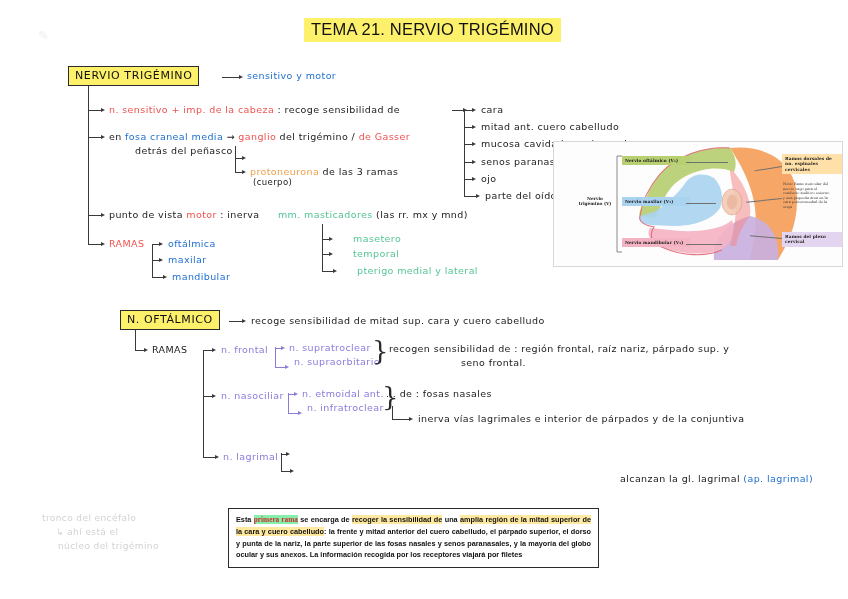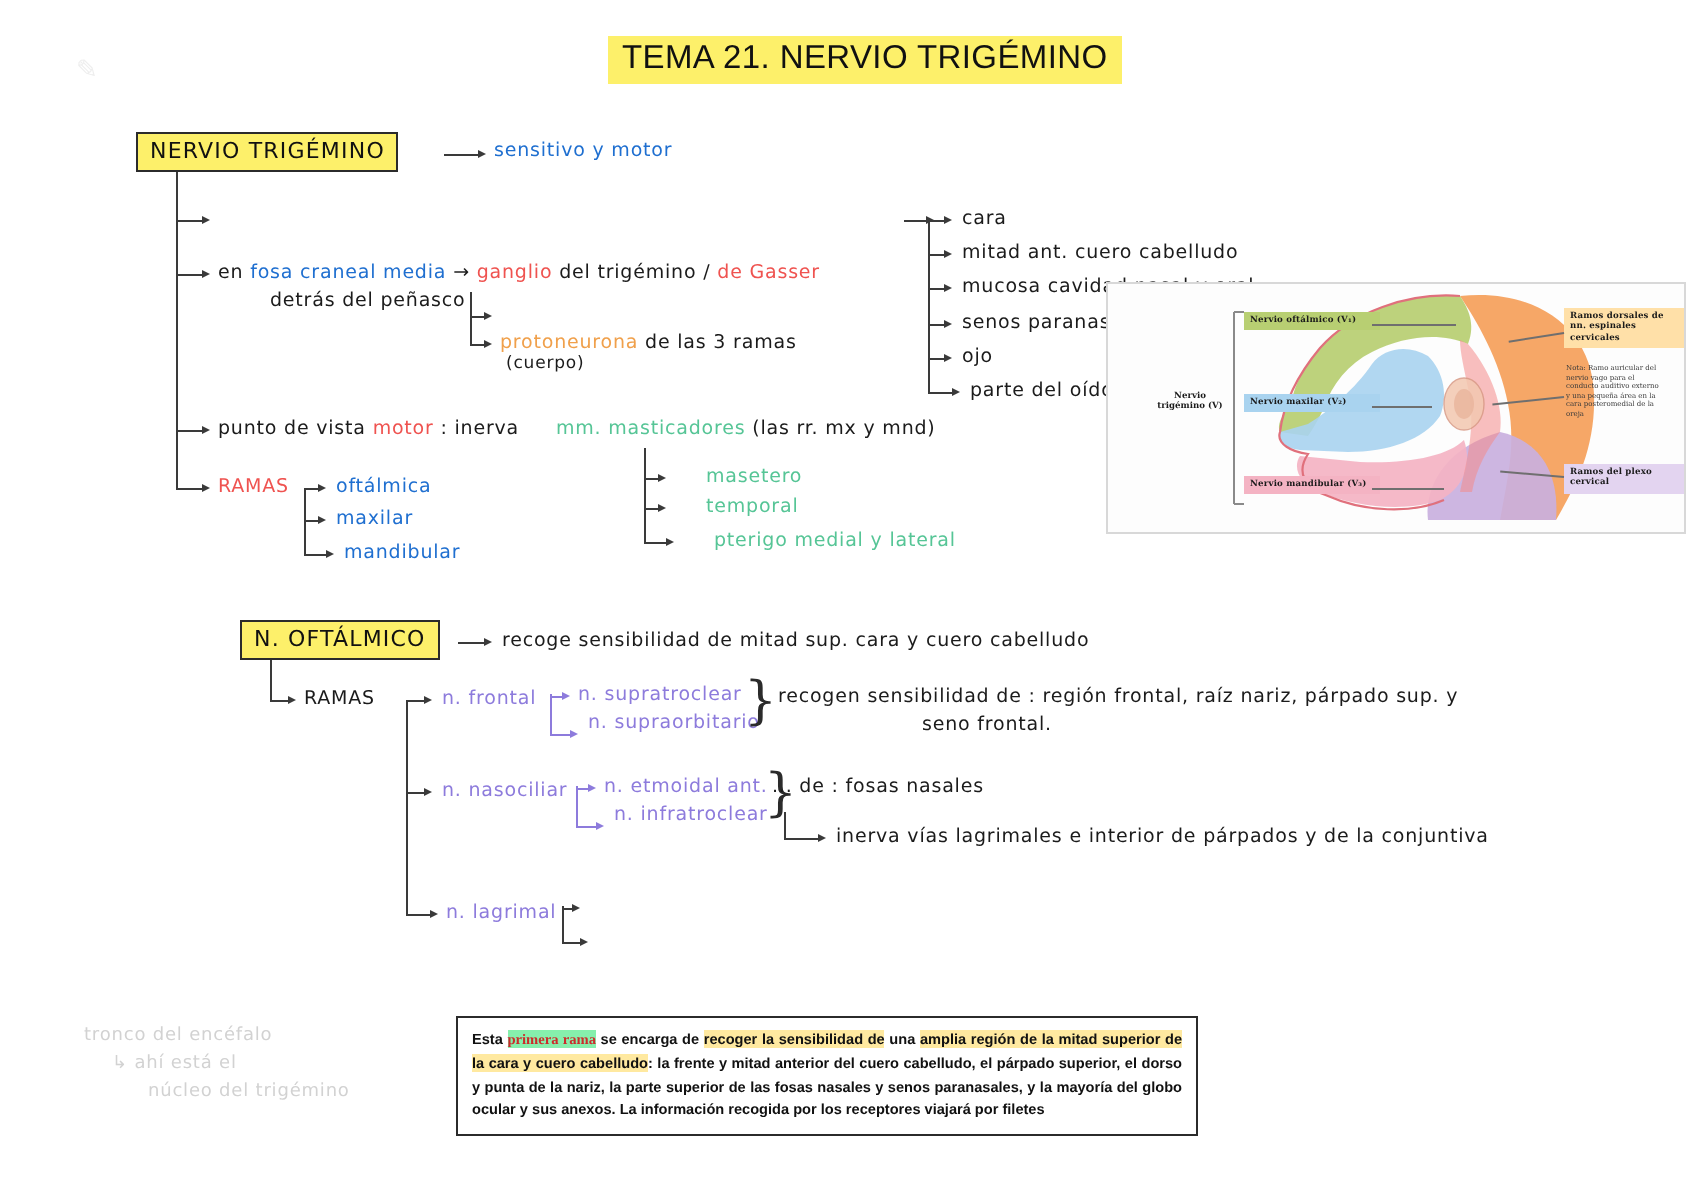--- a/index.html
+++ b/index.html
@@ -149,20 +149,24 @@
   <div class="hlbox" style="left:68px;top:66px;">NERVIO TRIGÉMINO</div>
 
   <div class="hline" style="left:222px;top:77px;width:18px;"></div>
   <div class="arrow" style="left:239px;top:74.5px;"></div>
   <div class="hw c-blue abs" style="left:247px;top:71px;">sensitivo y motor</div>
 
   <div class="vline" style="left:88px;top:86px;height:158px;"></div>
 
   <div class="hline" style="left:88px;top:110px;width:14px;"></div>
   <div class="arrow" style="left:101px;top:107.5px;"></div>
+  <div class="abs hw" style="left:109px;top:105px;">
+    <span class="c-red">n. sensitivo + imp. de la cabeza</span>
+    <span class="c-black">: recoge sensibilidad de</span>
+  </div>
   <div class="hline" style="left:452px;top:110px;width:12px;"></div>
   <div class="arrow" style="left:463px;top:107.5px;"></div>
 
   <div class="vline" style="left:464px;top:110px;height:86px;"></div>
   <div class="hline" style="left:464px;top:110px;width:9px;"></div>
   <div class="arrow" style="left:472px;top:107.5px;"></div>
   <div class="hw c-black abs" style="left:481px;top:105px;">cara</div>
 
   <div class="hline" style="left:464px;top:127px;width:9px;"></div>
   <div class="arrow" style="left:472px;top:124.5px;"></div>
@@ -353,24 +357,28 @@
   <div class="hline" style="left:203px;top:457px;width:13px;"></div>
   <div class="arrow" style="left:215px;top:454.5px;"></div>
   <div class="hw c-purple abs" style="left:223px;top:452px;">n. lagrimal</div>
 
   <div class="vline" style="left:281px;top:453px;height:18px;"></div>
   <div class="hline" style="left:281px;top:454px;width:6px;"></div>
   <div class="arrow" style="left:286px;top:451.5px;"></div>
 
   <div class="hline" style="left:281px;top:471px;width:10px;"></div>
   <div class="arrow" style="left:290px;top:468.5px;"></div>
+  <div class="abs hw" style="left:620px;top:474px;">
+    <span class="c-black">alcanzan la gl. lagrimal</span>
+    <span class="c-blue">(ap. lagrimal)</span>
+  </div>
 
   <div id="pencil">
     <div>tronco del encéfalo</div>
     <div style="margin-left:14px;">↳ <span>ahí está el</span></div>
-    <div style="margin-left:32px;">núcleo del trigémino</div>
+    <div style="margin-left:16px;">núcleo del trigémino</div>
   </div>
 
   <div id="para">
     <span>Esta </span><span class="hl red">primera rama</span><span> se encarga de </span><span class="hl-l">recoger la sensibilidad de</span><span> una </span><span class="hl-l">amplia región de la mitad superior de la cara y cuero cabelludo</span><span>: la frente y mitad anterior del cuero cabelludo, el párpado superior, el dorso  y punta de la nariz, la parte superior de las fosas nasales y senos paranasales, y la mayoría del globo ocular y sus anexos. La información recogida por los receptores viajará por filetes</span>
   </div>
 
 </div>
 
 </body></html>

